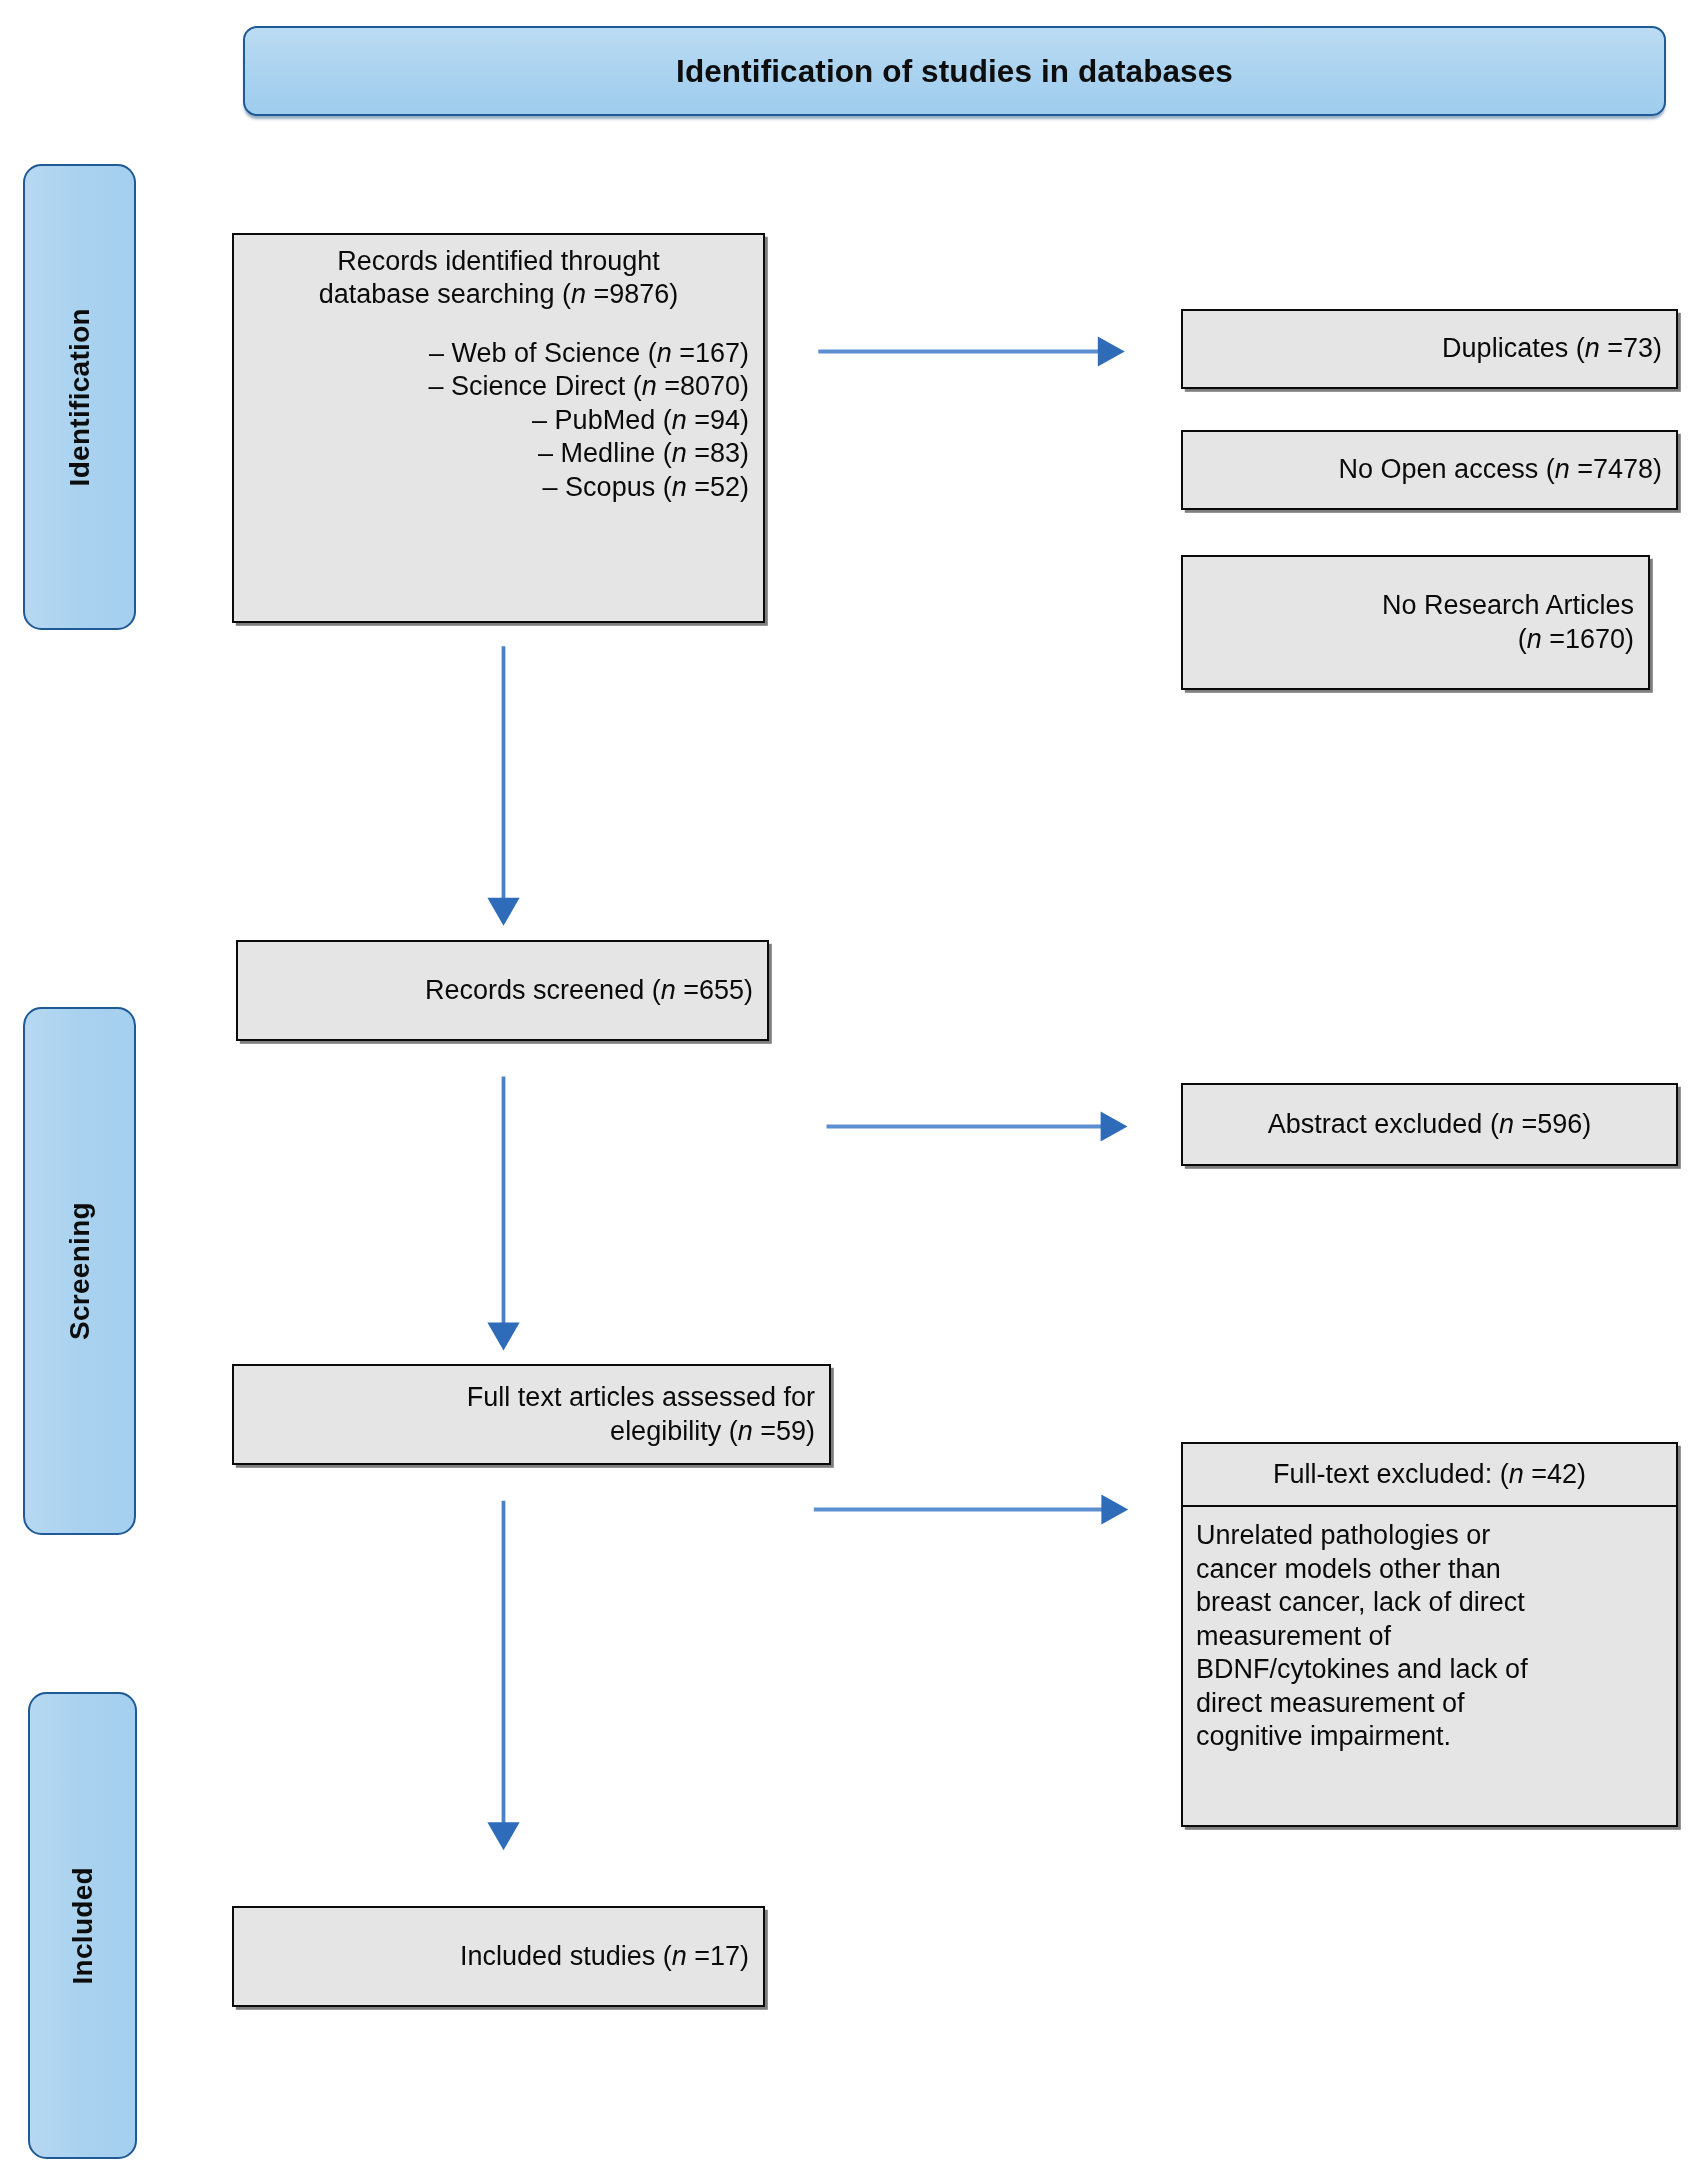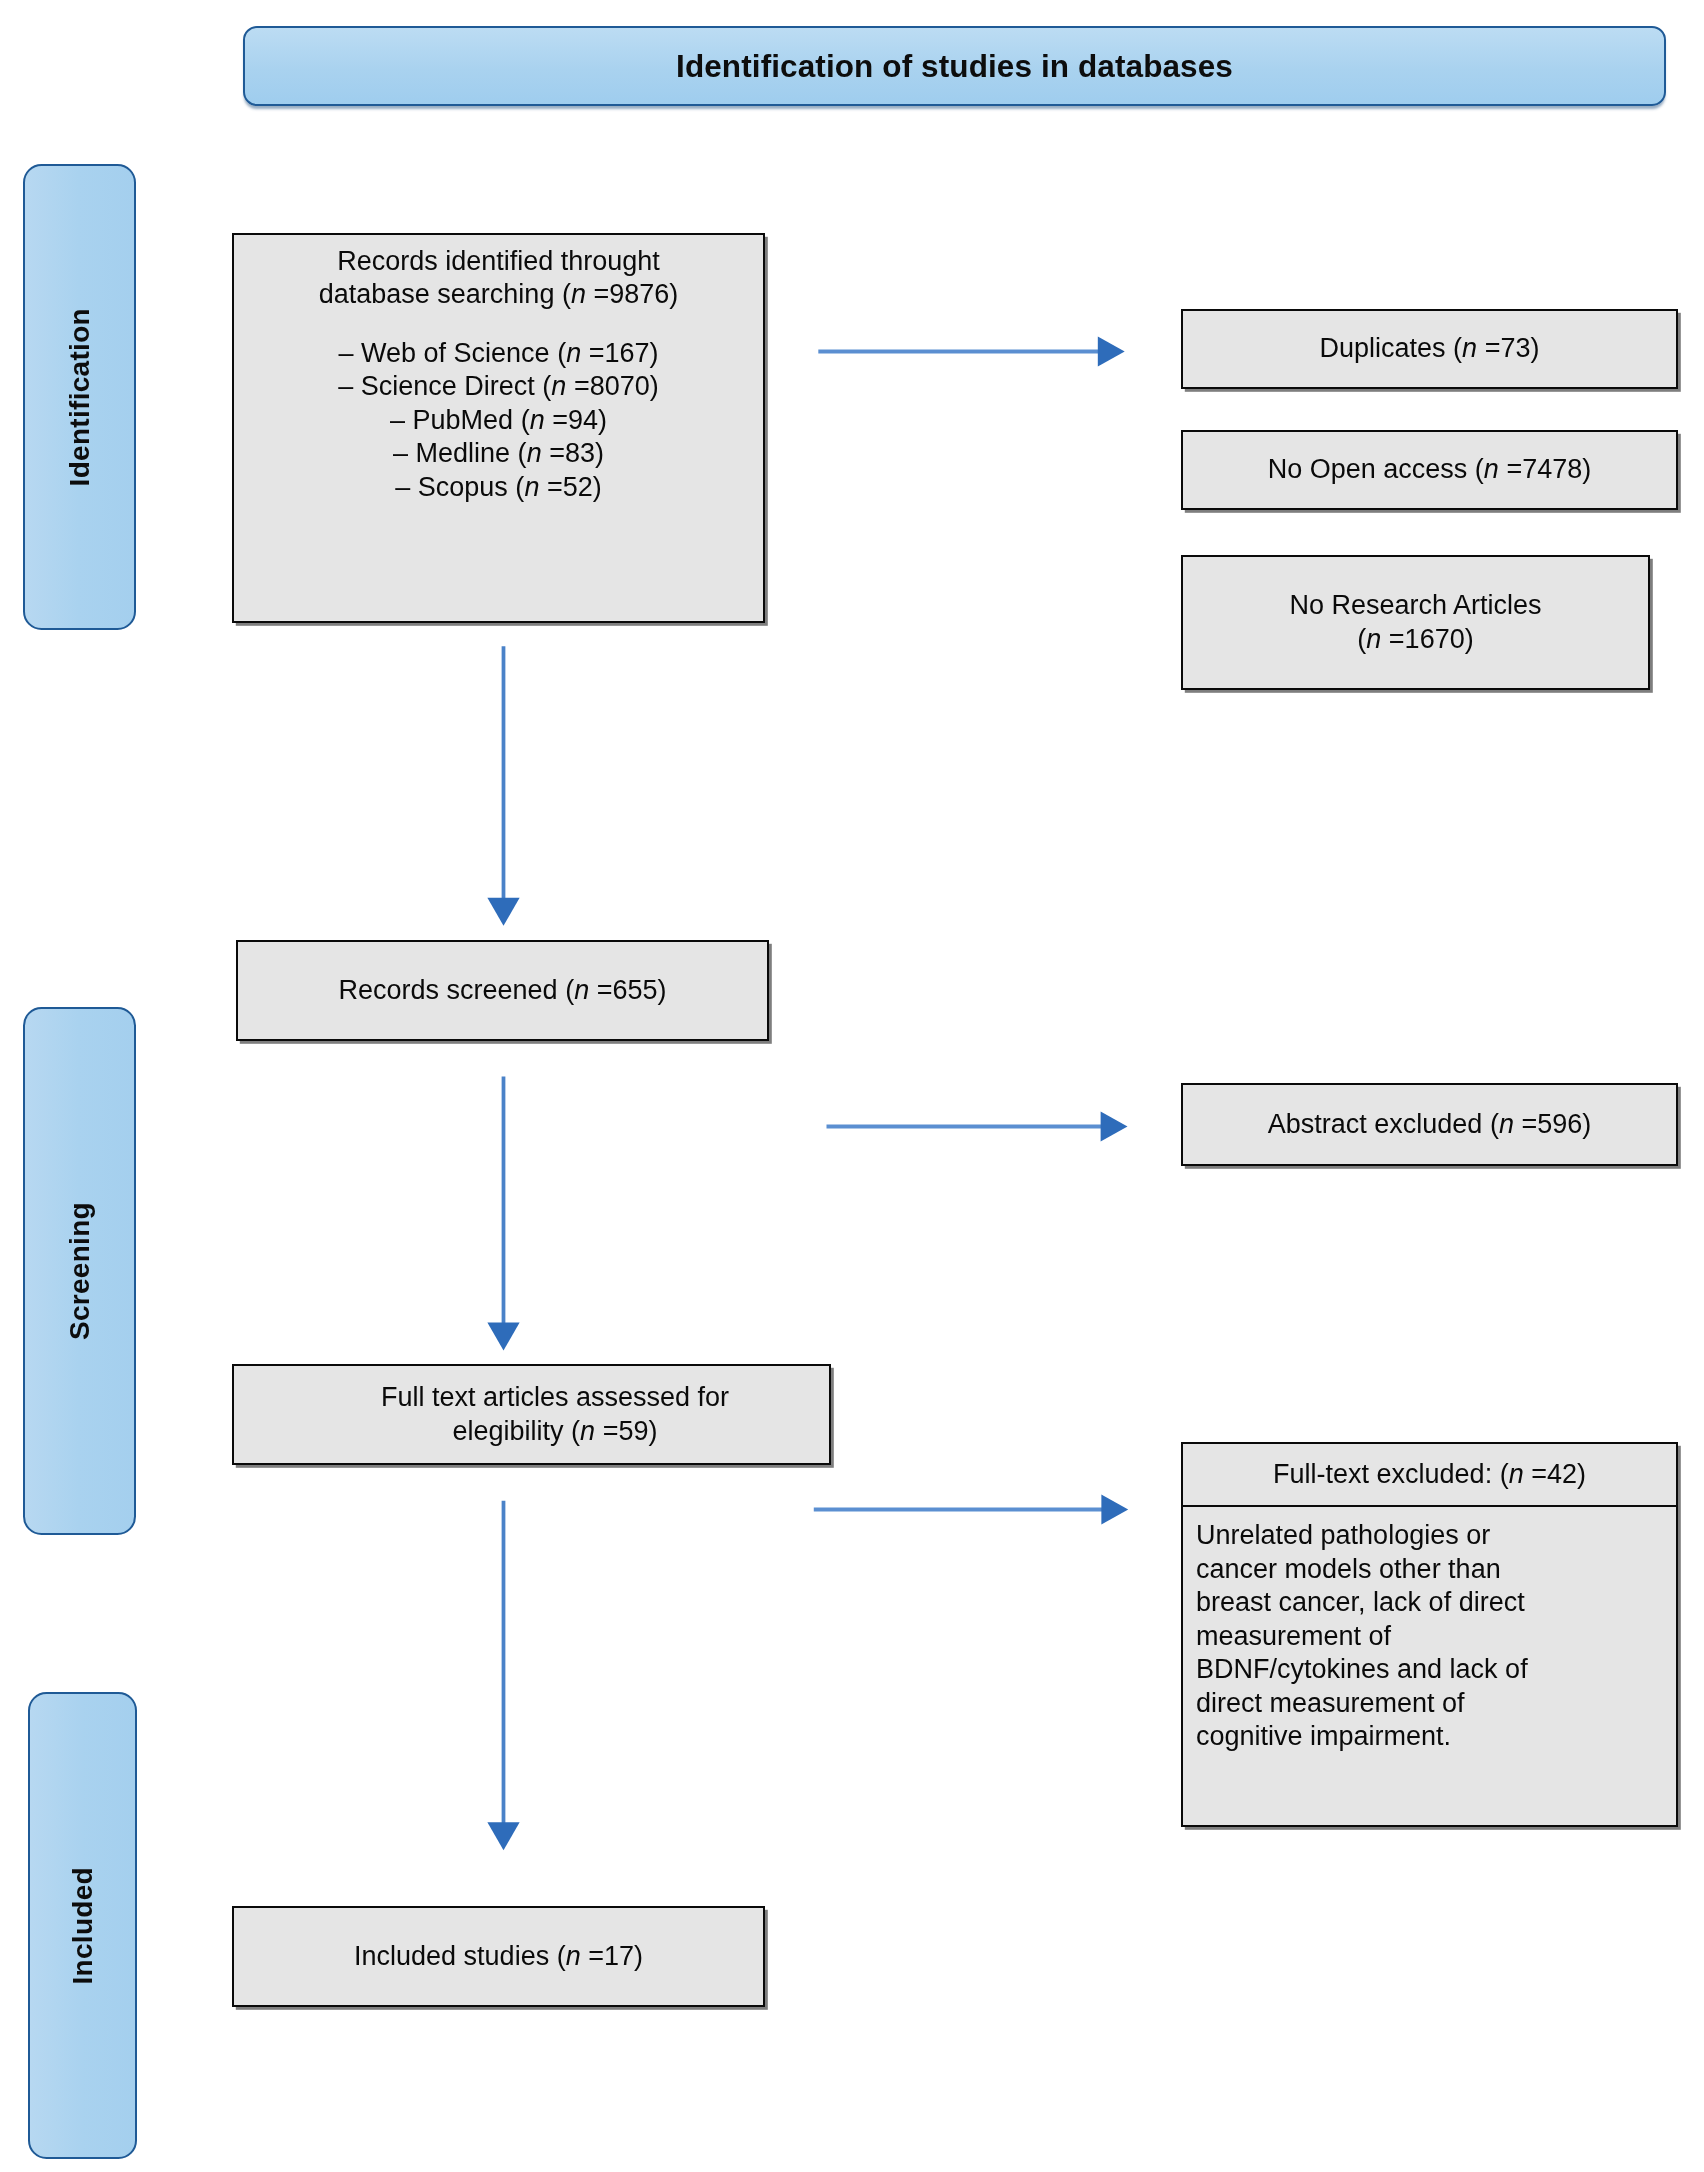--- a/index.html
+++ b/index.html
@@ -17,21 +17,21 @@
     background: #ffffff;
     overflow: hidden;
   }
 
   
   .header-banner {
     position: absolute;
     left: 243px;
     top: 26px;
     width: 1423px;
-    height: 80px;
+    height: 90px;
     box-sizing: border-box;
     background: linear-gradient(180deg, #bcdcf3 0%, #a9d2ef 55%, #9fcdee 100%);
     border: 2.7px solid #1f5a96;
     border-radius: 14px;
     box-shadow: 0 3.8px 2.7px -1.6px rgba(25,70,120,0.45);
     display: flex;
     align-items: center;
     justify-content: center;
   }
   .header-banner .banner-text {
@@ -77,21 +77,21 @@
     color: #0a0a0a;
   }
   .flow-box .box-inner {
     padding: 9.8px 14px;
   }
   .flow-box .line { display: block; white-space: pre-wrap; }
   .flow-box .spacer { display: block; height: 25px; }
   em.n { font-style: italic; }
 
   .center-align { text-align: center; }
-  .left-align   { text-align: center; }
+  .left-align   { text-align: right; }
 
   .vcenter { display: flex; align-items: center; height: 100%; }
   .vcenter > .box-inner { width: 100%; }
 
   
   #box-records-identified { left: 232px;  top: 233px;  width: 533px;  height: 390px; }
   #box-records-screened   { left: 236px;  top: 940px; width: 533px;  height: 101px; }
   #box-fulltext-assessed  { left: 232px;  top: 1364px; width: 599px;  height: 101px; padding-left: 47px; }
   #box-included-studies   { left: 232px;  top: 1906px; width: 533px;  height: 101px; }
 

